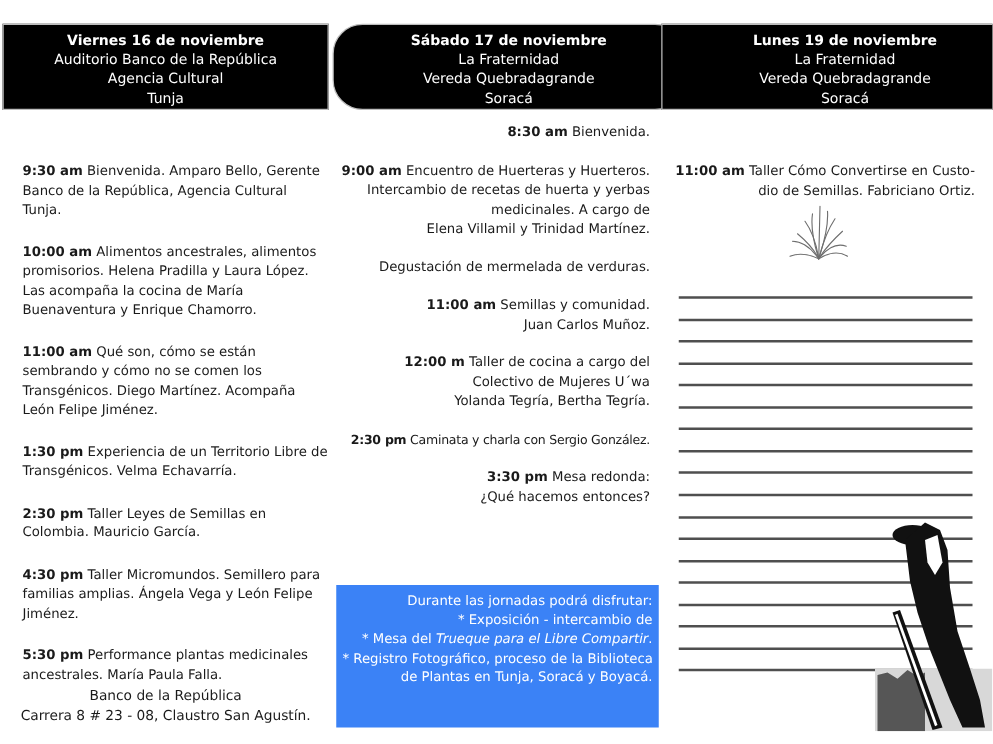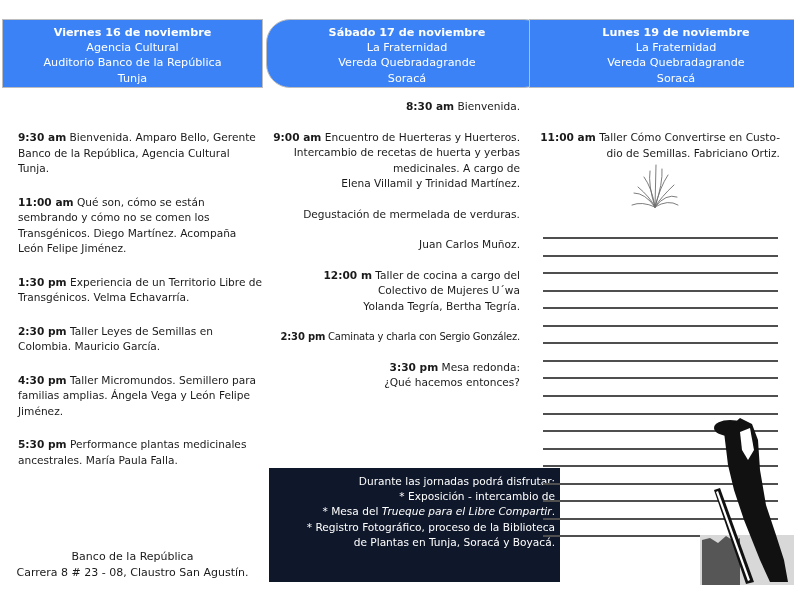--- a/index.html
+++ b/index.html
@@ -3,21 +3,21 @@
   <meta charset="utf-8">
   <style>
     html, body { margin: 0; padding: 0; }
     body {
       width: 794px; height: 595px; position: relative; overflow: hidden;
       background: #ffffff; color: #1a1a1a;
       font-family: "DejaVu Sans", sans-serif; font-size: 10.6px; line-height: 15.5px;
     }
     .hdr {
       position: absolute; top: 19px; height: 69px;
-      background: #3b82f6; color: #ffffff; text-align: center;
+      background: #000000; color: #ffffff; text-align: center;
       font-size: 11.2px; line-height: 15.2px; padding-top: 5px; box-sizing: border-box;
       border: 1px solid #bdbdbd;
     }
     .hdr .day { font-weight: bold; }
     #hdr-0 { left: 2px; width: 261px; }
     #hdr-1 { left: 266px; width: 282px; border-radius: 24px; }
     #hdr-2 { left: 529px; width: 294px; }
 
     .col { position: absolute; }
     #col-0 { left: 18px; top: 130px; width: 245px; }
@@ -25,62 +25,63 @@
     .ev { margin: 0 0 18px 0; }
     .ev .t { font-weight: bold; }
     #col-1 .ev { margin-bottom: 15px; }
 
     #footer-0 {
       position: absolute; left: 2px; width: 261px; top: 549px;
       text-align: center; font-size: 11px; line-height: 15.5px;
     }
 
     #infobox {
-      position: absolute; left: 269px; top: 468px; width: 291px; height: 114px;
-      background: #0f172a; color: #ffffff; text-align: right;
-      font-size: 10.6px; line-height: 15.2px; padding: 6px 5px 0 21px; box-sizing: border-box;
+      position: absolute; left: 269px; top: 468px; width: 258px; height: 114px;
+      background: #3b82f6; color: #ffffff; text-align: right;
+      font-size: 10.6px; line-height: 15.2px; padding: 6px 5px 0 5px; box-sizing: border-box;
     }
     #infobox em { font-style: italic; text-align: right; }
 
     #col-2-ev {
       position: absolute; left: 540px; top: 130px; width: 240px; text-align: right;
     }
     #col-2-ev .t { font-weight: bold; }
 
     #plant { position: absolute; left: 630px; top: 163px; width: 50px; height: 46px; }
 
     #lines { position: absolute; left: 543px; top: 237px; width: 235px; }
     .ln { position: absolute; left: 0; width: 235px; height: 2px; background: #4f4f4f; }
 
     #farmer { position: absolute; left: 700px; top: 410px; width: 94px; height: 175px; }
   </style>
 </head>
 <body>
 
 <div class="hdr" id="hdr-0">
   <div class="day">Viernes 16 de noviembre</div>
+  <div>Auditorio Banco de la República</div>
   <div>Agencia Cultural</div>
-  <div>Auditorio Banco de la República</div>
   <div>Tunja</div>
 </div>
 <div class="hdr" id="hdr-1">
   <div class="day">Sábado 17 de noviembre</div>
   <div>La Fraternidad</div>
   <div>Vereda Quebradagrande</div>
   <div>Soracá</div>
 </div>
 <div class="hdr" id="hdr-2">
   <div class="day">Lunes 19 de noviembre</div>
   <div>La Fraternidad</div>
   <div>Vereda Quebradagrande</div>
   <div>Soracá</div>
 </div>
 
 <div class="col" id="col-0">
   <div class="ev"><span class="t">9:30 am</span><span> Bienvenida. Amparo Bello, Gerente Banco de la República, Agencia Cultural Tunja.</span></div>
+  <div class="ev"><span class="t">10:00 am</span><span> Alimentos ancestrales, alimentos promisorios. Helena Pradilla y Laura López. Las acompaña la cocina de María Buenaventura y Enrique Chamorro.</span></div>
   <div class="ev"><span class="t">11:00 am</span><span> Qué son, cómo se están sembrando y cómo no se comen los Transgénicos. Diego Martínez. Acompaña León Felipe Jiménez.</span></div>
   <div class="ev"><span class="t">1:30 pm</span><span> Experiencia de un Territorio Libre de Transgénicos. Velma Echavarría.</span></div>
   <div class="ev"><span class="t">2:30 pm</span><span> Taller Leyes de Semillas en Colombia. Mauricio García.</span></div>
   <div class="ev"><span class="t">4:30 pm</span><span> Taller Micromundos. Semillero para familias amplias. Ángela Vega y León Felipe Jiménez.</span></div>
   <div class="ev"><span class="t">5:30 pm</span><span> Performance plantas medicinales ancestrales. María Paula Falla.</span></div>
 </div>
 <div id="footer-0">
   <div>Banco de la República</div>
   <div>Carrera 8 # 23 - 08, Claustro San Agustín.</div>
 </div>
@@ -92,20 +93,21 @@
   <div class="ev">
     <div><span class="t">9:00 am</span><span> Encuentro de Huerteras y Huerteros.</span></div>
     <div>Intercambio de recetas de huerta y yerbas</div>
     <div>medicinales. A cargo de</div>
     <div>Elena Villamil y Trinidad Martínez.</div>
   </div>
   <div class="ev">
     <div>Degustación de mermelada de verduras.</div>
   </div>
   <div class="ev">
+    <div><span class="t">11:00 am</span><span> Semillas y comunidad.</span></div>
     <div>Juan Carlos Muñoz.</div>
   </div>
   <div class="ev">
     <div><span class="t">12:00 m</span><span> Taller de cocina a cargo del</span></div>
     <div>Colectivo de Mujeres U´wa</div>
     <div>Yolanda Tegría, Bertha Tegría.</div>
   </div>
   <div class="ev" style="font-size:10px; letter-spacing:-0.2px;">
     <span class="t">2:30 pm</span><span> Caminata y charla con Sergio González.</span>
   </div>

